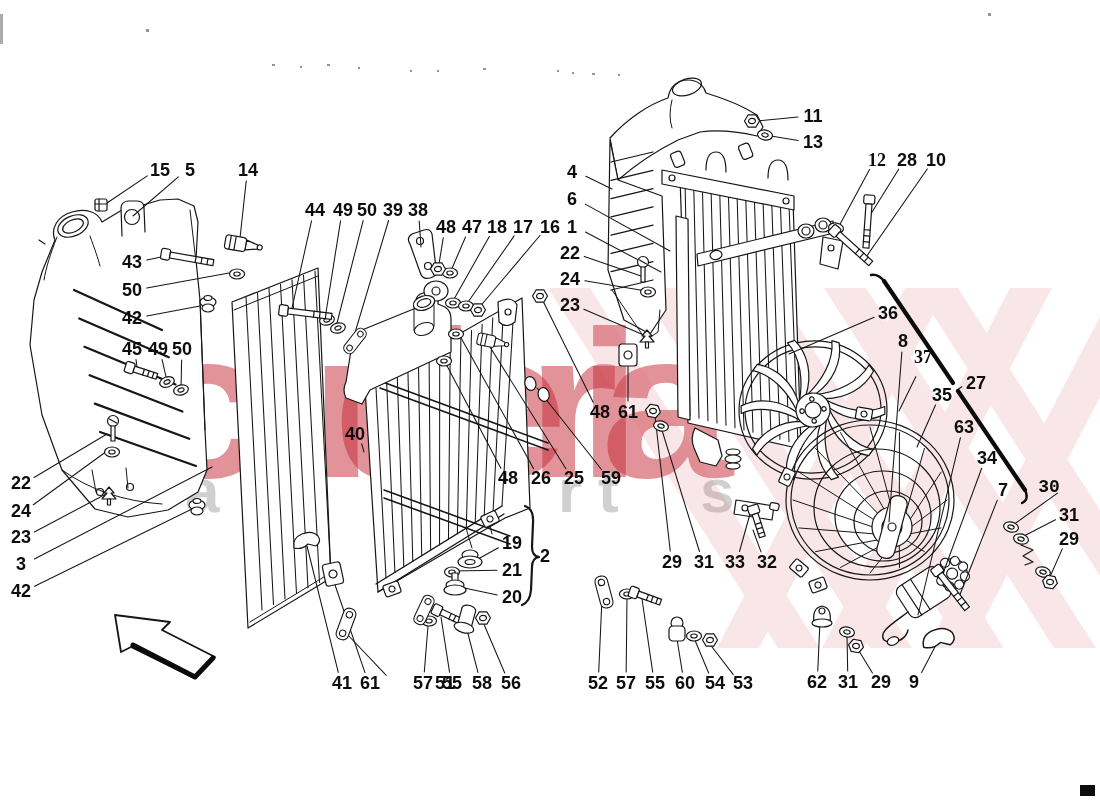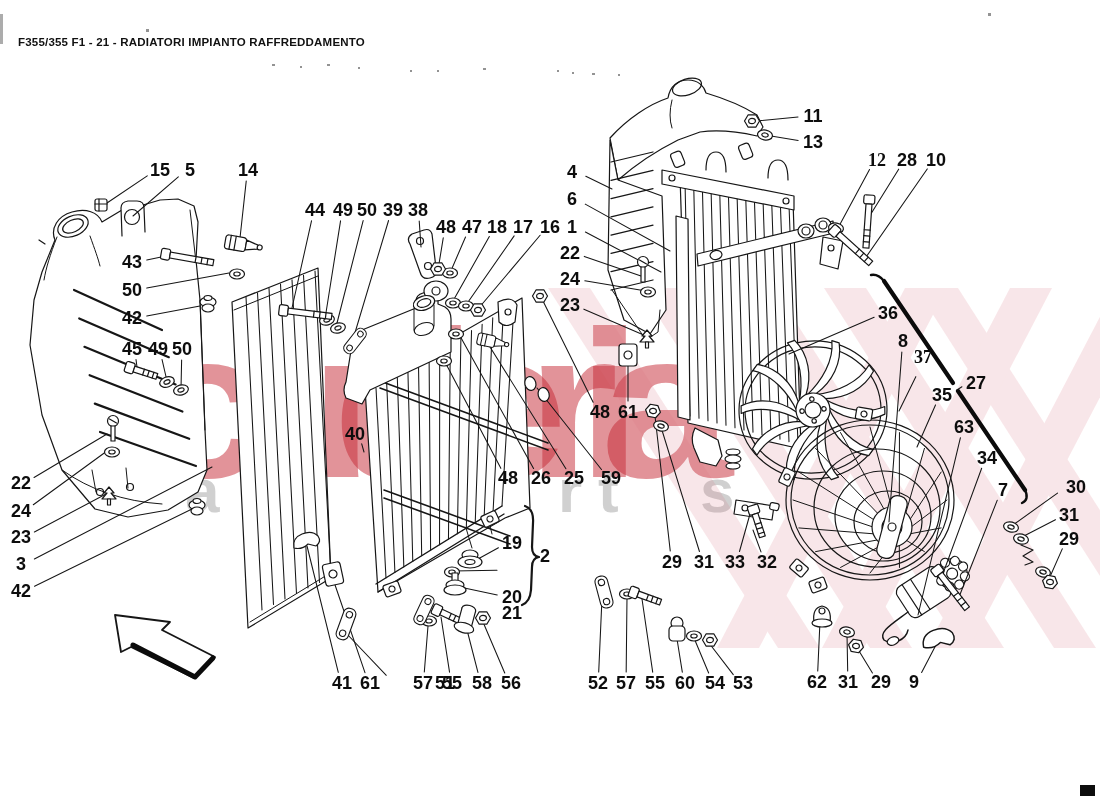--- a/index.html
+++ b/index.html
@@ -14,21 +14,20 @@
              z-index:1;pointer-events:none;}
   #art{position:absolute;left:0;top:0;z-index:2;stroke:#161616;fill:none;
        stroke-width:1.2;stroke-linecap:round;stroke-linejoin:round;}
   .callout{position:absolute;transform:translate(-50%,-50%);font-size:18px;font-weight:bold;
            color:#0d0d0d;z-index:4;white-space:nowrap;}
 </style>
 </head>
 <body>
 
 <div id="stage">
-  <div id="page-title">F355/355 F1 - 21 - RADIATORI IMPIANTO RAFFREDDAMENTO</div>
   <div id="wm-brand" style="color: rgba(198, 40, 52, 0.5);">scuderia</div>
 
   <svg id="art" width="1100" height="800" viewBox="0 0 1100 800">
     <defs>
       <g id="washer">
           <ellipse rx="7.5" ry="5" fill="#fff"></ellipse>
           <ellipse rx="3.2" ry="2" fill="#fff"></ellipse>
         </g>
       <g id="nut">
           <path d="M-7.5,0 L-3.8,-6.2 L3.8,-6.2 L7.5,0 L3.8,6.2 L-3.8,6.2 Z" fill="#fff"></path>
@@ -562,21 +561,21 @@
     <div class="callout" style="left: 570px; top: 279px;">24</div>
     <div class="callout" style="left: 570px; top: 305px;">23</div>
     <div class="callout" style="left: 600px; top: 412px;">48</div>
     <div class="callout" style="left: 628px; top: 412px;">61</div>
     <div class="callout" style="left: 355px; top: 434px;">40</div>
     <div class="callout" style="left: 508px; top: 478px;">48</div>
     <div class="callout" style="left: 541px; top: 478px;">26</div>
     <div class="callout" style="left: 574px; top: 478px;">25</div>
     <div class="callout" style="left: 611px; top: 478px;">59</div>
     <div class="callout" style="left: 512px; top: 543px;">19</div>
-    <div class="callout" style="left: 512px; top: 570px; margin-top: 43px;">21</div>
+    <div class="callout" style="left: 512px; top: 570px;">21</div>
     <div class="callout" style="left: 512px; top: 597px;">20</div>
     <div class="callout" style="left: 545px; top: 556px;">2</div>
     <div class="callout" style="left: 342px; top: 683px;">41</div>
     <div class="callout" style="left: 370px; top: 683px;">61</div>
     <div class="callout" style="left: 397px; top: 683px; margin-left: 48px;">51</div>
     <div class="callout" style="left: 423px; top: 683px;">57</div>
     <div class="callout" style="left: 452px; top: 683px;">55</div>
     <div class="callout" style="left: 482px; top: 683px;">58</div>
     <div class="callout" style="left: 511px; top: 683px;">56</div>
     <div class="callout" style="left: 598px; top: 683px; text-align: right;">52</div>
@@ -595,20 +594,20 @@
     <div class="callout" style="left: 907px; top: 160px; text-align: center;">28</div>
     <div class="callout" style="left: 936px; top: 160px;">10</div>
     <div class="callout" style="left: 888px; top: 313px;">36</div>
     <div class="callout" style="left: 903px; top: 341px;">8</div>
     <div class="callout" style="left: 923px; top: 357px; font-family: Liberation Serif, serif;">37</div>
     <div class="callout" style="left: 976px; top: 383px;">27</div>
     <div class="callout" style="left: 942px; top: 395px;">35</div>
     <div class="callout" style="left: 964px; top: 427px;">63</div>
     <div class="callout" style="left: 987px; top: 458px;">34</div>
     <div class="callout" style="left: 1003px; top: 490px;">7</div>
-    <div class="callout" style="left: 1076px; top: 487px;">30</div>
+    <div class="callout" style="left: 1049px; top: 487px; font-family: Liberation Mono, monospace;">30</div>
     <div class="callout" style="left: 1069px; top: 515px;">31</div>
     <div class="callout" style="left: 1069px; top: 539px;">29</div>
     <div class="callout" style="left: 817px; top: 682px;">62</div>
     <div class="callout" style="left: 848px; top: 682px;">31</div>
     <div class="callout" style="left: 881px; top: 682px;">29</div>
     <div class="callout" style="left: 914px; top: 682px;">9</div>
   </div>
 
 </body></html>

